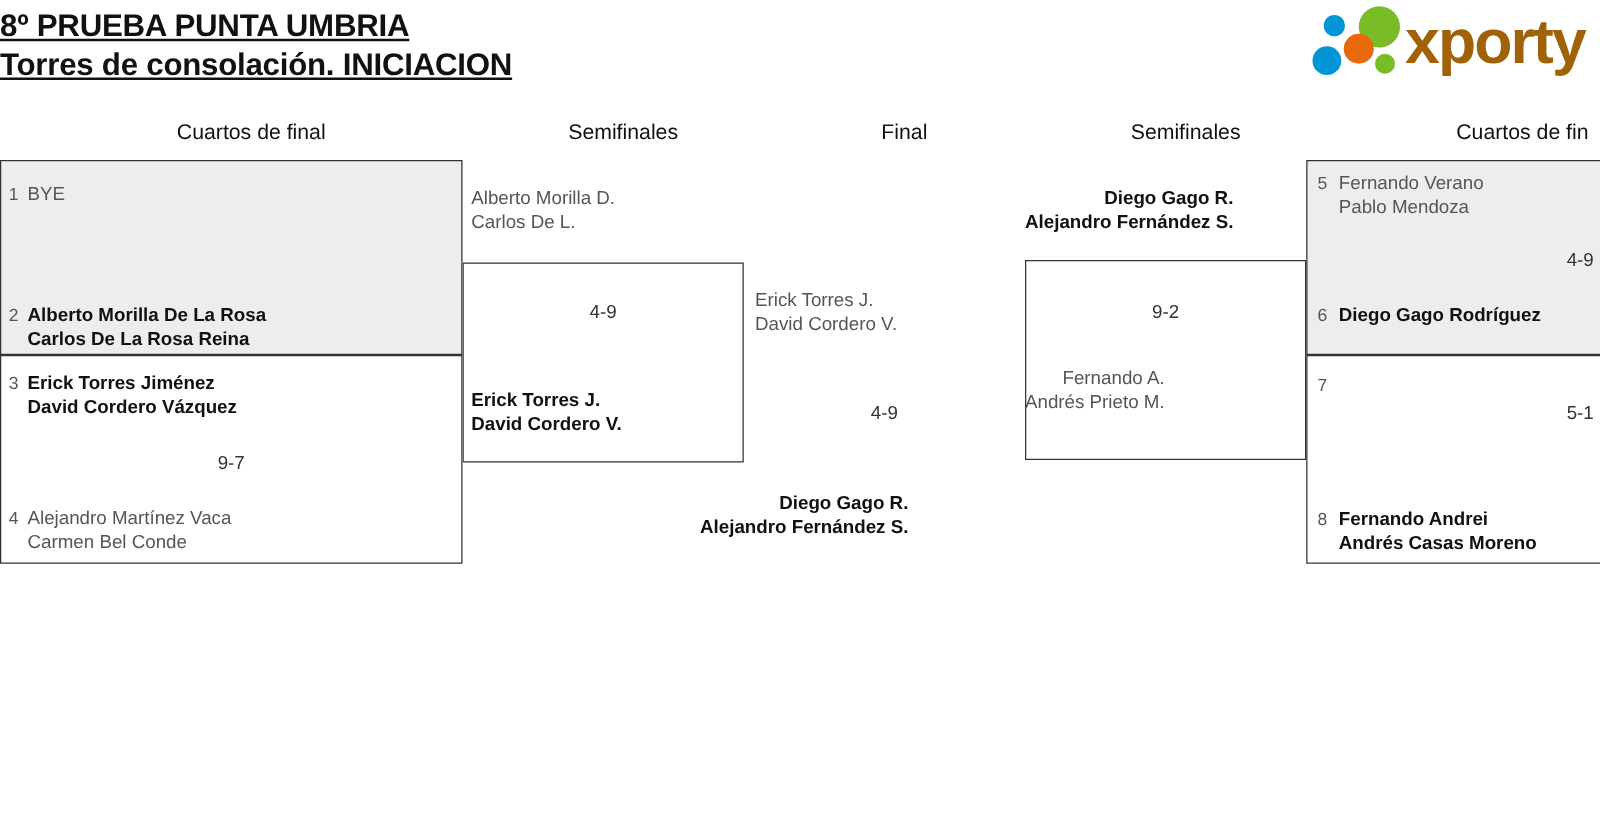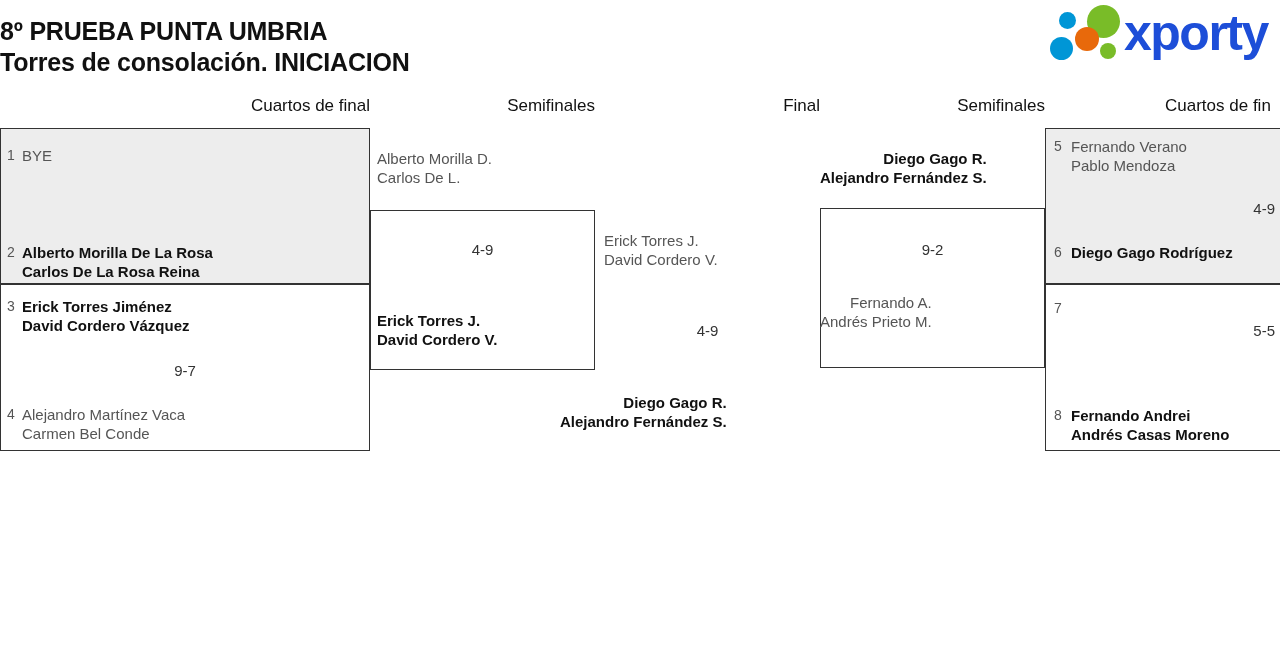--- a/index.html
+++ b/index.html
@@ -17,22 +17,23 @@
   }
 
   
   .page-header {
     position: absolute;
     left: 0; top: 0;
     width: 1280px; height: 86px;
   }
   .title-block {
     position: absolute;
-    left: 0; top: 16px;
+    left: 0; top: 6px;
     line-height: 31px;
+    text-decoration: underline;
   }
   .title-line {
     font-size: 25px;
     font-weight: bold;
     color: #111111;
     white-space: nowrap;
     letter-spacing: -0.2px;
   }
 
   
@@ -50,33 +51,34 @@
   .dot-blue-top   { left: 11px;  top: 8px;  width: 17px; height: 17px; background: #0096d6; }
   .dot-green-big  { left: 39px;  top: 1px;  width: 33px; height: 33px; background: #79bc28; }
   .dot-orange     { left: 27px;  top: 23px; width: 24px; height: 24px; background: #e8690b; }
   .dot-blue-bot   { left: 2px;   top: 33px; width: 23px; height: 23px; background: #0096d6; }
   .dot-green-sm   { left: 52px;  top: 39px; width: 16px; height: 16px; background: #79bc28; }
   .logo-word {
     position: absolute;
     left: 76px; top: -2px;
     font-size: 50px;
     font-weight: bold;
-    color: #1d4ed8;
+    color: #a16207;
     letter-spacing: -1.5px;
     line-height: 62px;
   }
 
   
   .round-header {
     position: absolute;
     top: 96px;
     font-size: 17px;
     color: #111111;
-    text-align: right;
+    text-align: center;
     white-space: nowrap;
+    padding-left: 16px;
   }
   .rh-qf-left  { left: 0px;    width: 370px; }
   .rh-sf-left  { left: 370px;  width: 225px; }
   .rh-final    { left: 595px;  width: 225px; }
   .rh-sf-right { left: 820px;  width: 225px; }
   .rh-qf-right { left: 1045px; width: 370px; text-align: left; padding-left: 120px; box-sizing: border-box; }
 
   
   .box {
     position: absolute;
@@ -287,20 +289,20 @@
 <div class="entry e-qfr1-b rqf">
   <span class="seed">6</span>
   <span class="names winner">
     <span class="name-row">Diego Gago Rodríguez</span>
   </span>
 </div>
 
 <div class="entry e-qfr2-a rqf">
   <span class="seed">7</span>
 </div>
-<div class="score s-qfr2">5-5</div>
+<div class="score s-qfr2">5-1</div>
 <div class="entry e-qfr2-b rqf">
   <span class="seed">8</span>
   <span class="names winner">
     <span class="name-row">Fernando Andrei</span>
     <span class="name-row">Andrés Casas Moreno</span>
   </span>
 </div>
 
 </body></html>

